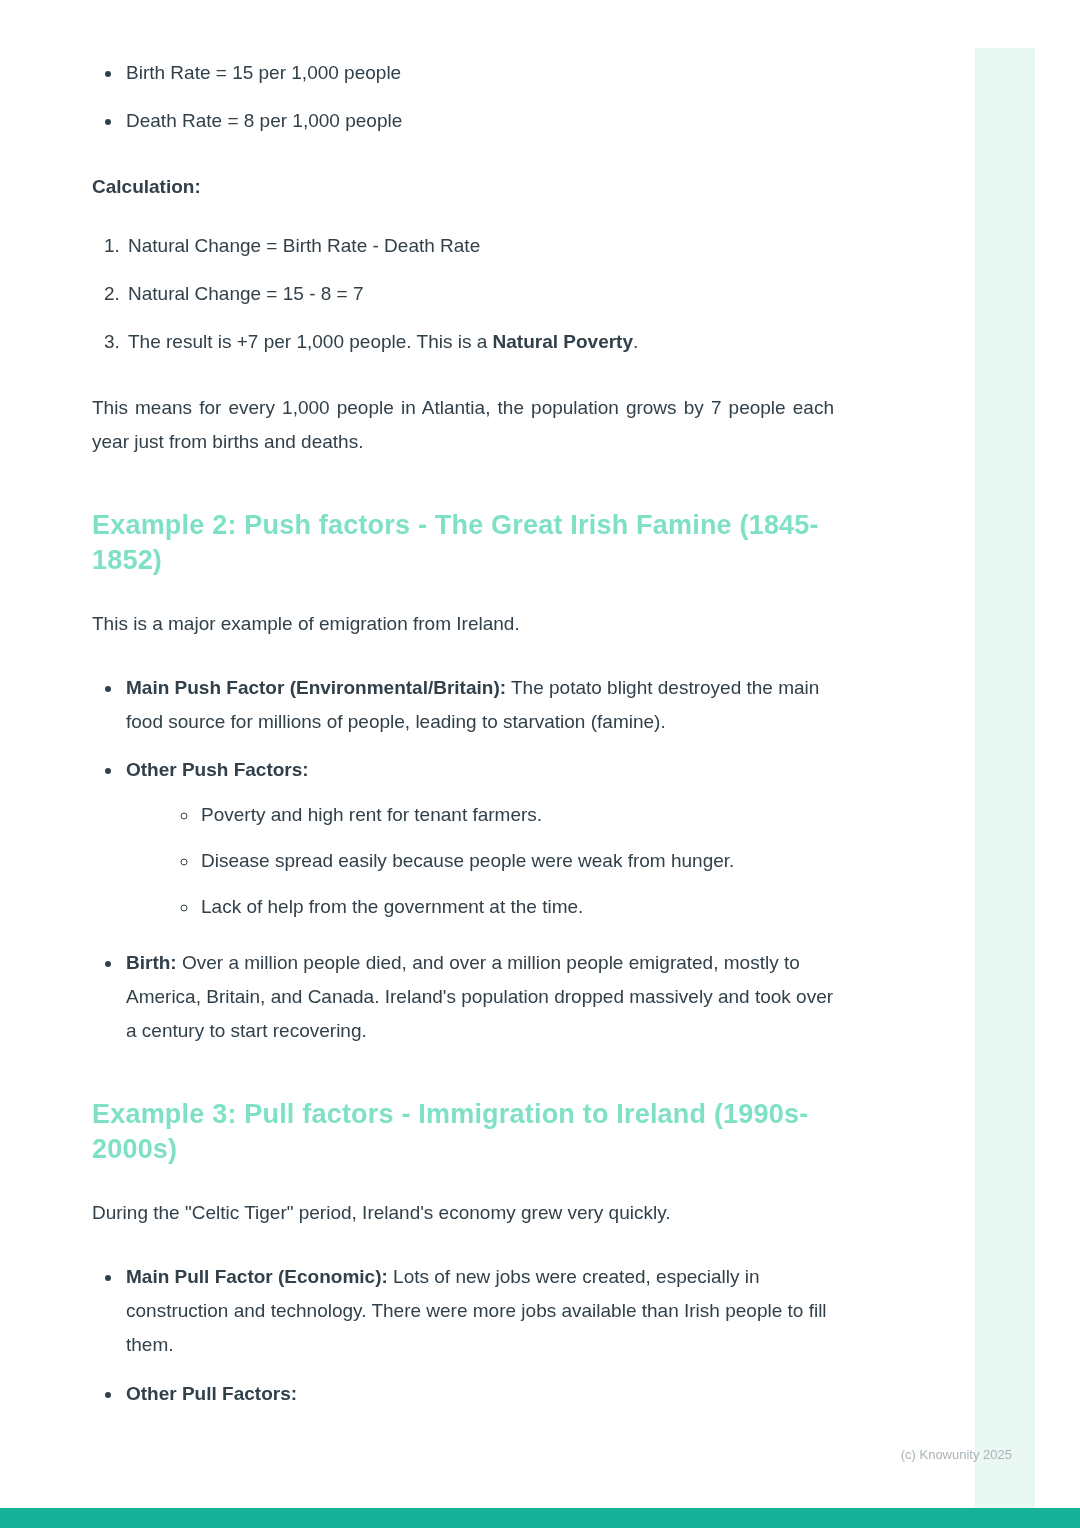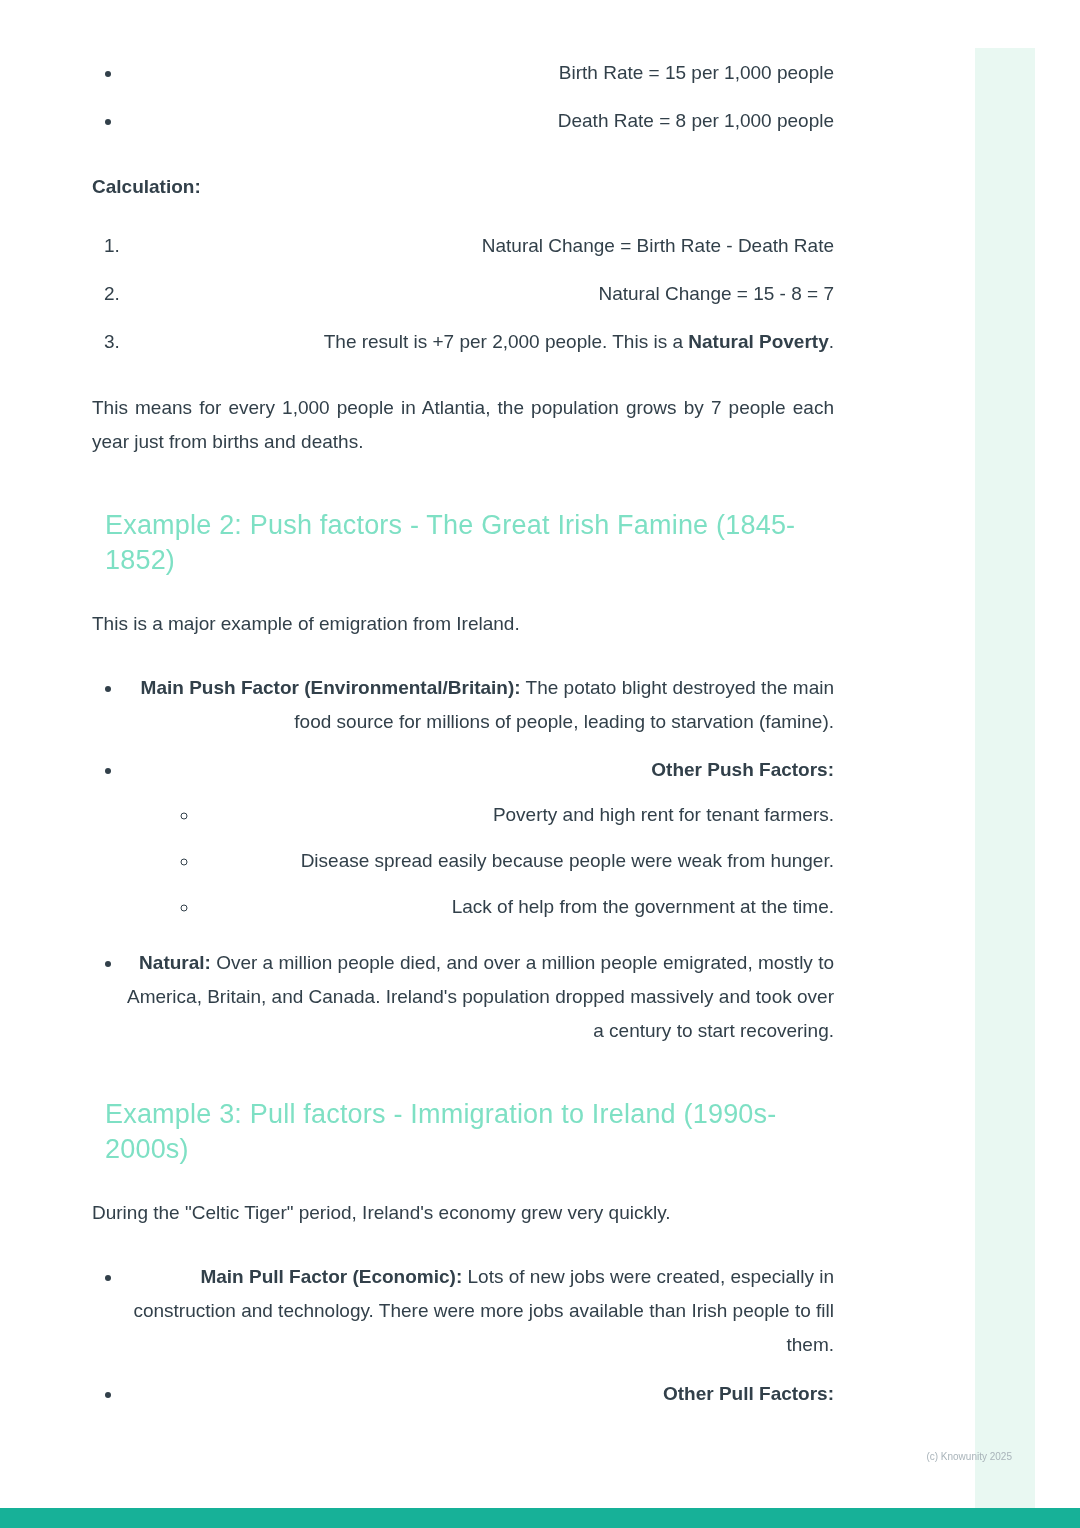--- a/index.html
+++ b/index.html
@@ -31,38 +31,37 @@
     margin: 0 0 32px 0;
   }
   ol.steps {
     list-style: decimal;
     padding-left: 33px;
     margin: 4px 0 32px 0;
   }
   ul.top > li, ol.steps > li {
     margin-bottom: 14px;
     padding-left: 3px;
-    text-align: right;
   }
   ul.nested {
     list-style: circle;
     padding-left: 33px;
     margin: 10px 0 22px 0;
   }
   ul.nested > li {
     margin-bottom: 12px;
     padding-left: 2px;
     margin-left: 40px;
   }
   h2 {
     color: var(--heading-color, #7ee0c4);
     font-size: 27px;
     line-height: 1.32;
-    font-weight: 400;
-    margin: 48px 0 28px 13px;
+    font-weight: 700;
+    margin: 48px 0 28px 0;
     letter-spacing: 0.2px;
   }
   .side-strip {
     position: absolute;
     top: 48px;
     right: 45px;
     width: 60px;
     bottom: 20px;
     background: var(--side-strip-color, #e9f8f2);
   }
@@ -71,61 +70,61 @@
     left: 0;
     right: 0;
     bottom: 0;
     height: 20px;
     background: var(--accent-bar-color, #17b198);
   }
   .footer-credit {
     position: absolute;
     right: 68px;
     bottom: 66px;
-    font-size: 10px;
+    font-size: 13px;
     color: var(--footer-color, #a9b4ba);
     z-index: 2;
   }
 </style>
 </head>
 <body>
 
 <div class="content">
 
 
   <ul class="top">
     <li>Birth Rate = 15 per 1,000 people</li>
     <li>Death Rate = 8 per 1,000 people</li>
   </ul>
 
   <span class="label">Calculation:</span>
 
   <ol class="steps">
     <li>Natural Change = Birth Rate - Death Rate</li>
     <li>Natural Change = 15 - 8 = 7</li>
-    <li><span>The result is +7 per 2,000 people. This is a </span><span class="bold">Natural Poverty</span><span>.</span></li>
+    <li><span>The result is +7 per 1,000 people. This is a </span><span class="bold">Natural Poverty</span><span>.</span></li>
   </ol>
 
   <p class="justify">This means for every 1,000 people in Atlantia, the population grows by 7 people each year just from births and deaths.</p>
 
   <h2>Example 2: Push factors - The Great Irish Famine (1845-1852)</h2>
 
   <p>This is a major example of emigration from Ireland.</p>
 
   <ul class="top">
     <li><span class="bold">Main Push Factor (Environmental/Britain):</span> <span>The potato blight destroyed the main food source for millions of people, leading to starvation (famine).</span></li>
     <li>
       <span class="bold">Other Push Factors:</span>
       <ul class="nested">
         <li>Poverty and high rent for tenant farmers.</li>
         <li>Disease spread easily because people were weak from hunger.</li>
         <li>Lack of help from the government at the time.</li>
       </ul>
     </li>
-    <li><span class="bold">Natural:</span> <span>Over a million people died, and over a million people emigrated, mostly to America, Britain, and Canada. Ireland's population dropped massively and took over a century to start recovering.</span></li>
+    <li><span class="bold">Birth:</span> <span>Over a million people died, and over a million people emigrated, mostly to America, Britain, and Canada. Ireland's population dropped massively and took over a century to start recovering.</span></li>
   </ul>
 
   <h2>Example 3: Pull factors - Immigration to Ireland (1990s-2000s)</h2>
 
   <p>During the "Celtic Tiger" period, Ireland's economy grew very quickly.</p>
 
   <ul class="top">
     <li><span class="bold">Main Pull Factor (Economic):</span> <span>Lots of new jobs were created, especially in construction and technology. There were more jobs available than Irish people to fill them.</span></li>
     <li>
       <span class="bold">Other Pull Factors:</span>

